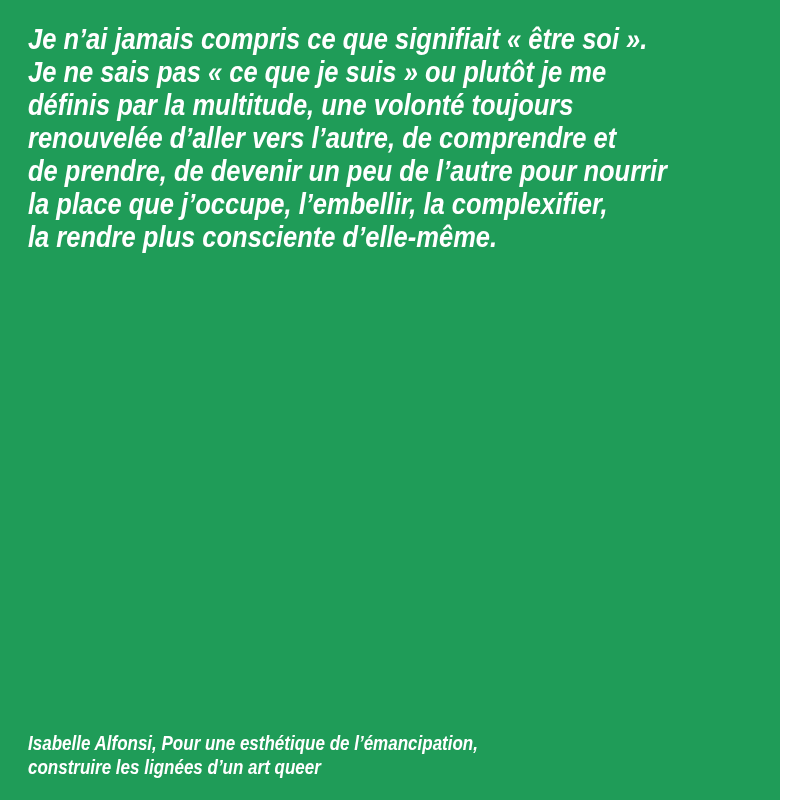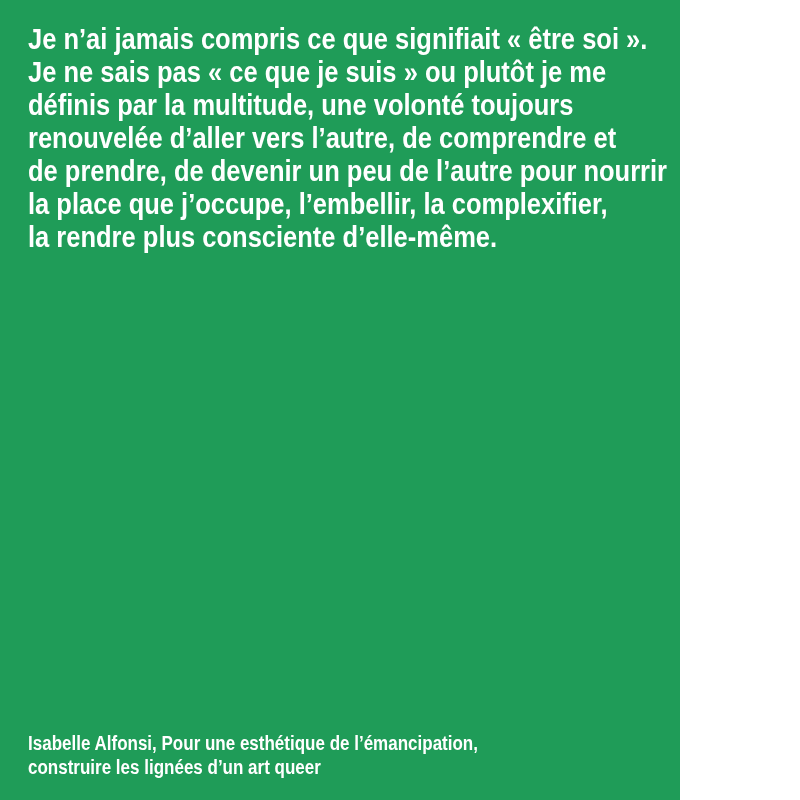--- a/index.html
+++ b/index.html
@@ -8,25 +8,26 @@
   }
   * { margin: 0; padding: 0; box-sizing: border-box; }
   html, body {
     width: 800px;
     height: 800px;
     overflow: hidden;
     font-family: "Liberation Sans", sans-serif;
   }
   .quote-card {
     position: relative;
-    width: 680px;
+    width: 780px;
     height: 800px;
     background: var(--bg);
     color: var(--fg);
     overflow: hidden;
+    font-style: italic;
   }
   
   .quote-text {
     position: absolute;
     left: 28px;
     top: 22px;
     width: 900px;
     font-size: 30px;
     line-height: 33px;
     font-weight: bold;

